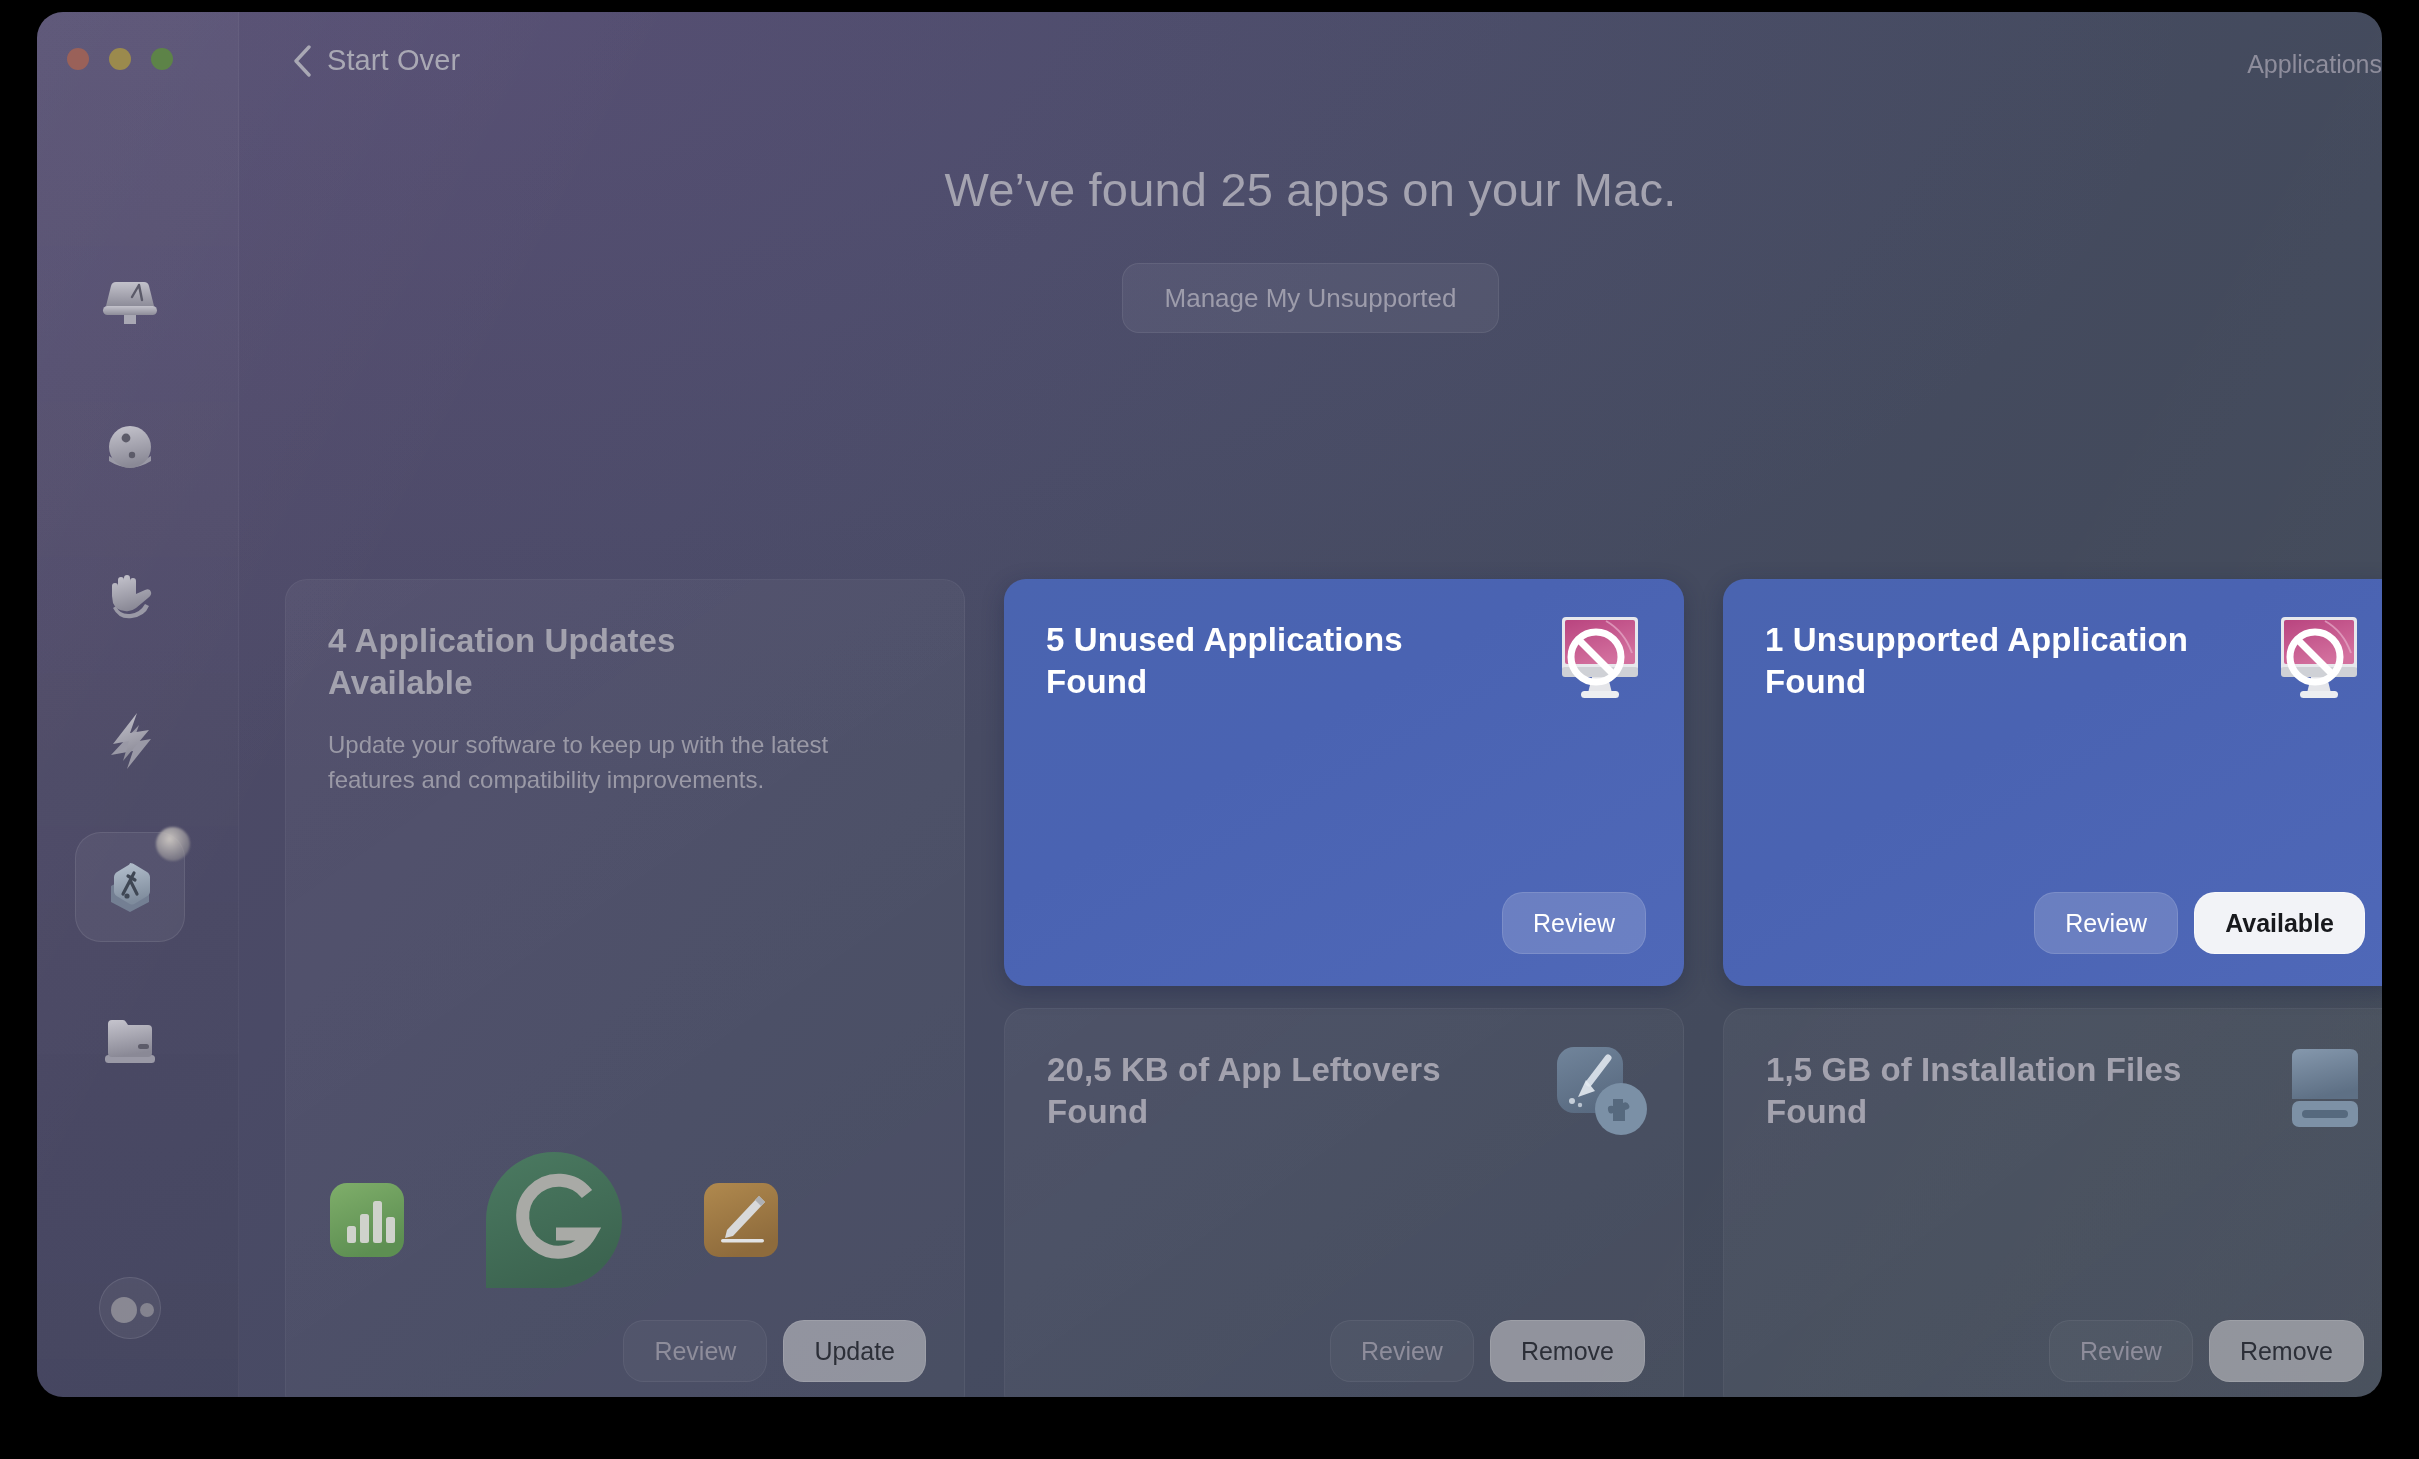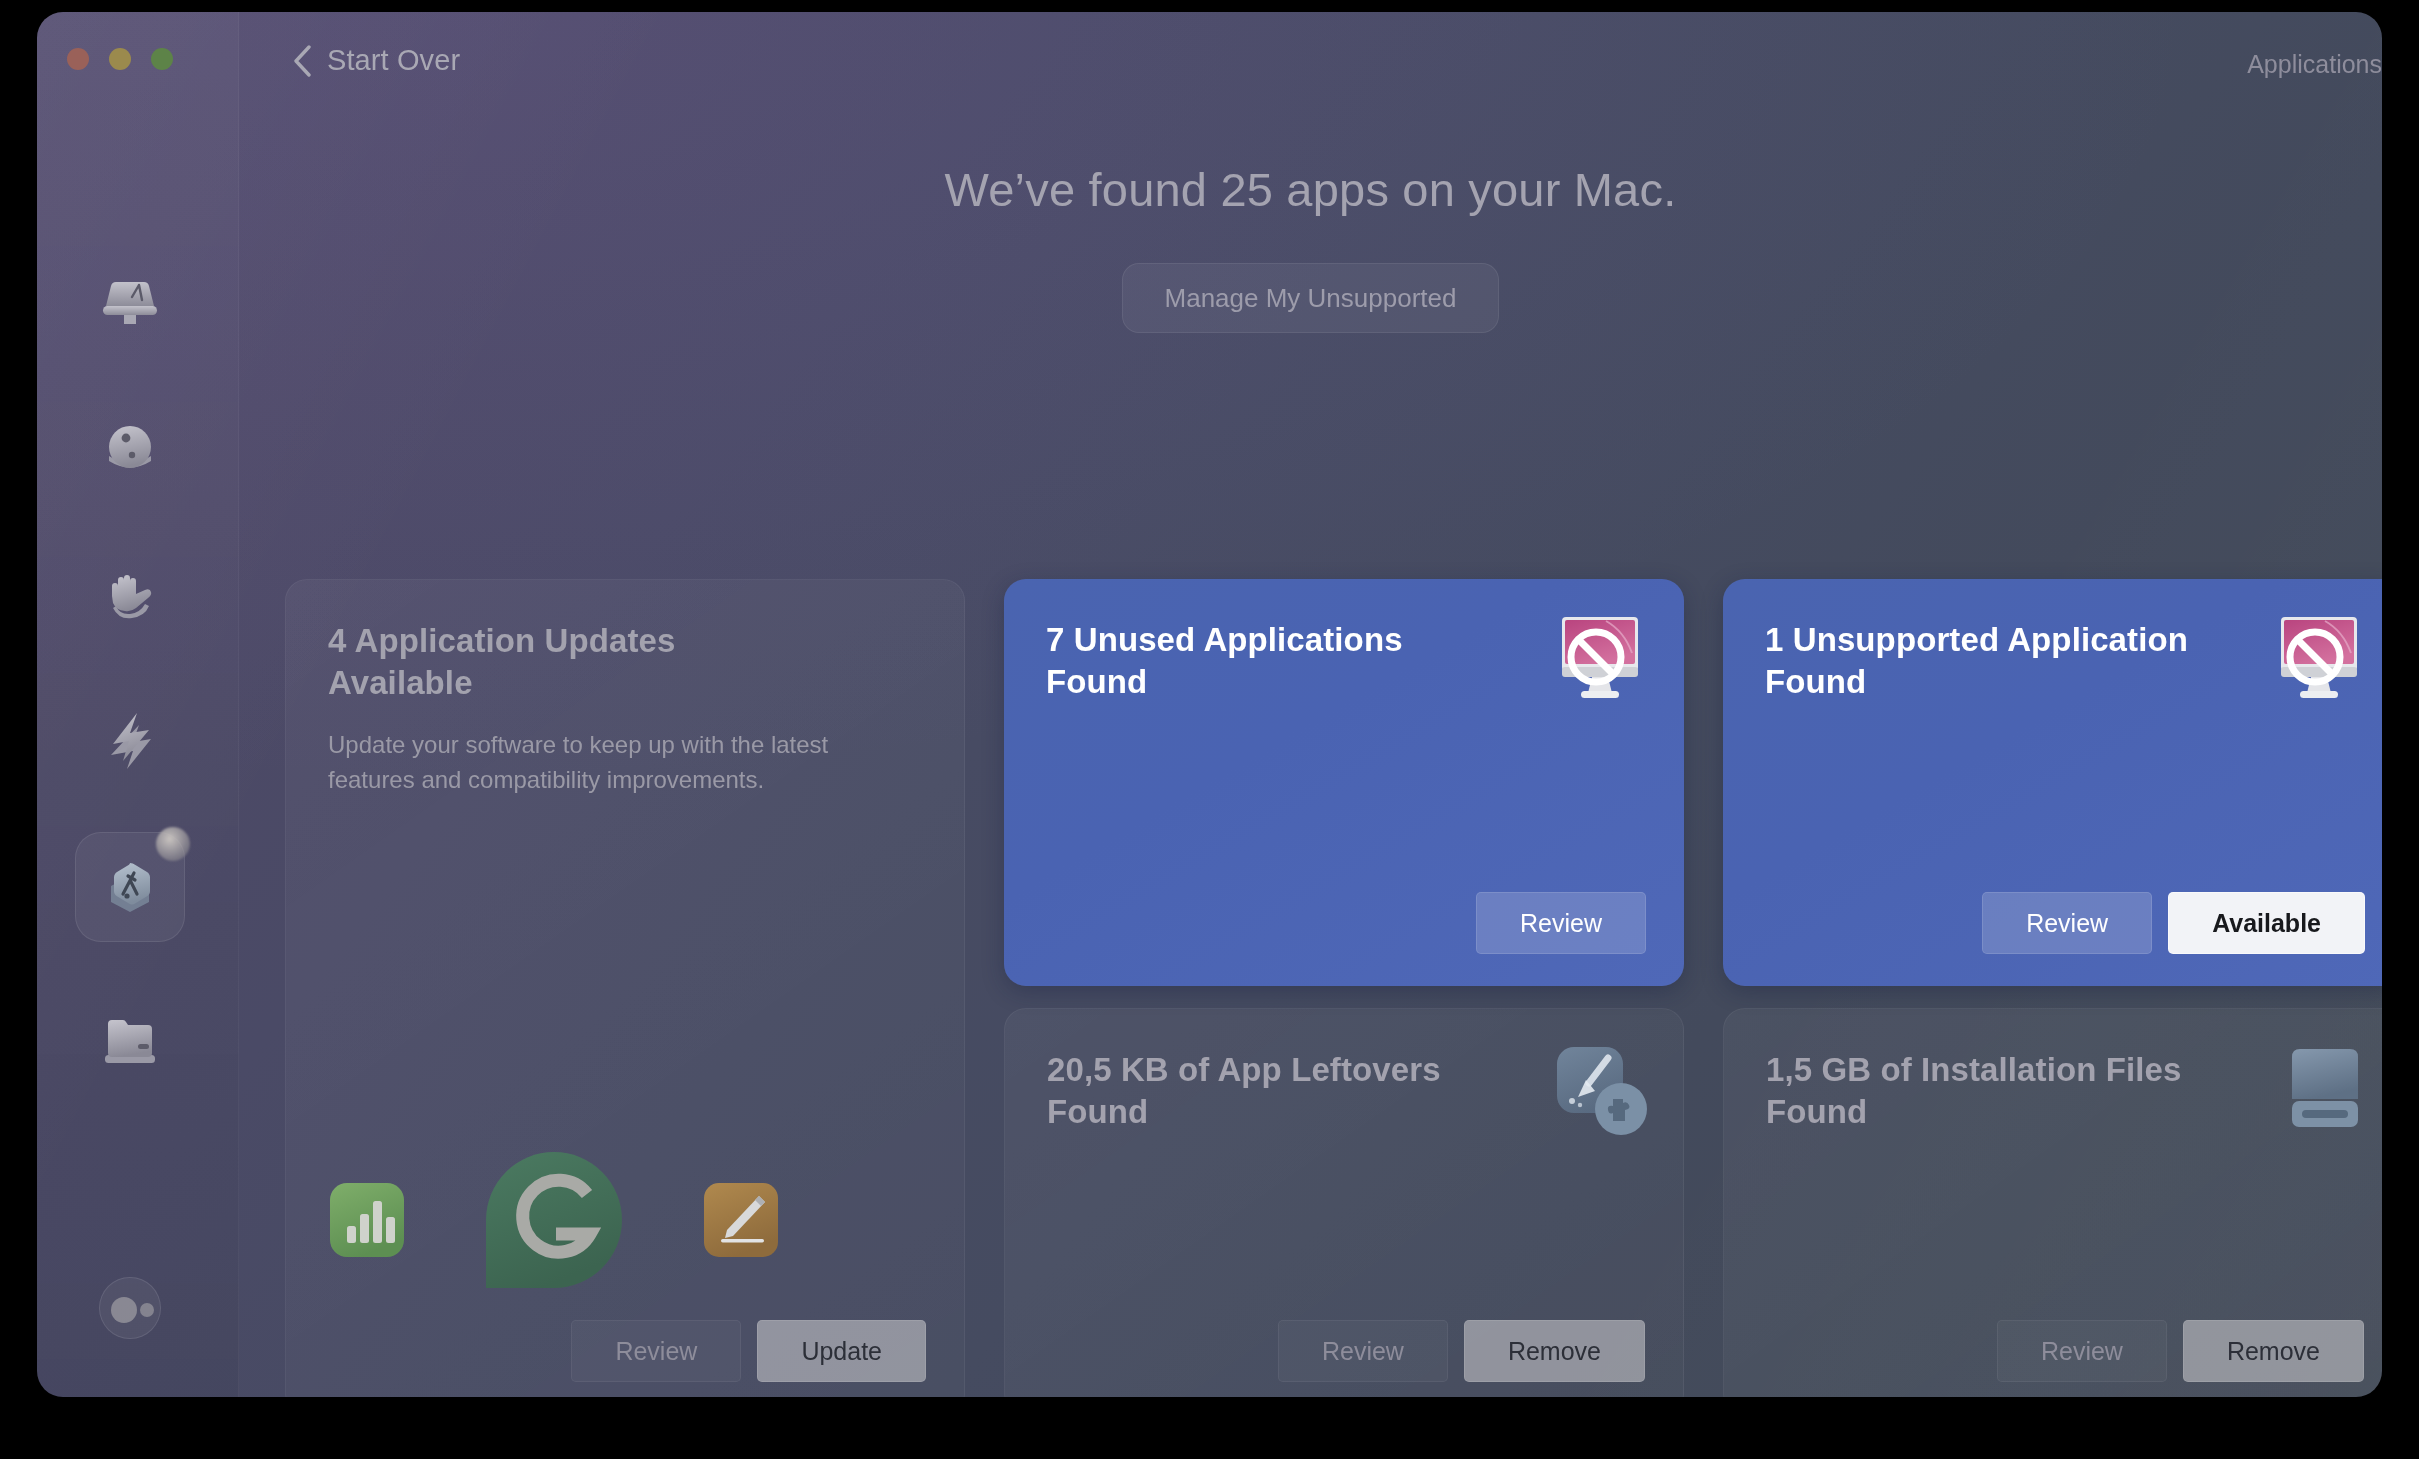--- a/index.html
+++ b/index.html
@@ -190,22 +190,22 @@
     display: flex; align-items: center; gap: 72px;
   }
 
   .card-actions {
     position: absolute;
     right: 38px; bottom: 32px;
     display: flex; align-items: center; gap: 16px;
   }
   .btn {
     display: inline-flex; align-items: center; justify-content: center;
-    height: 62px; padding: 0 43px;
-    border-radius: 5px;
+    height: 62px; padding: 0 30px;
+    border-radius: 21px;
     font-size: 25px; font-weight: 500;
     cursor: pointer; white-space: nowrap;
   }
   .btn.ghost-muted {
     background: rgba(255,255,255,.035);
     border: 1px solid rgba(255,255,255,.06);
     color: #8e8d9b;
   }
   .btn.solid-muted {
     background: rgba(190,190,196,.62);
@@ -393,21 +393,21 @@
         </svg>
       </div>
 
       <div class="card-actions">
         <div class="btn ghost-muted">Review</div>
         <div class="btn solid-muted">Update</div>
       </div>
     </div>
 
     <div class="card accent">
-      <div class="card-title">7 Unused Applications Found</div>
+      <div class="card-title">5 Unused Applications Found</div>
       <svg class="card-icon" width="104" height="92" viewBox="0 0 104 92">
         <defs>
           <linearGradient id="gScr" x1="0" y1="0" x2="0.5" y2="1">
             <stop offset="0" stop-color="#b9447f"></stop>
               <stop offset="1" stop-color="#d3709e"></stop>
           </linearGradient>
         </defs>
         <rect x="16" y="4" width="76" height="54" rx="4" fill="#e7e8ec"></rect>
         <rect x="19" y="7" width="70" height="44" rx="2" fill="url(#gScr)"></rect>
         <path d="M60 8 Q78 18 86 40" stroke="#e4a7c6" stroke-width="2" fill="none" opacity=".75"></path>

